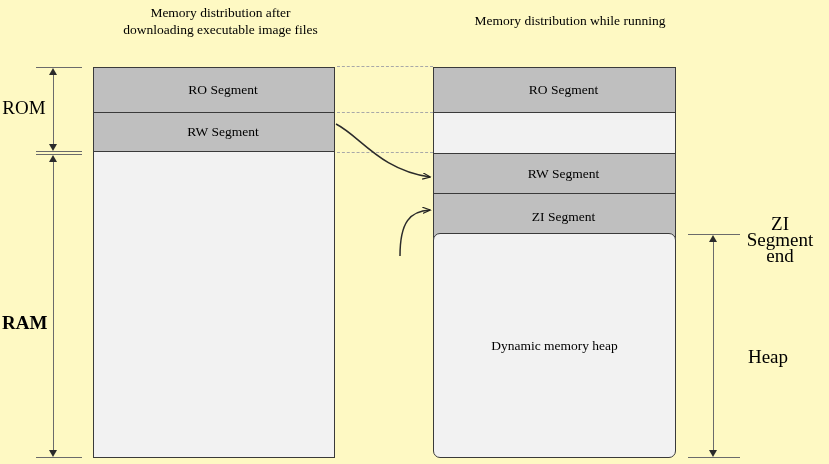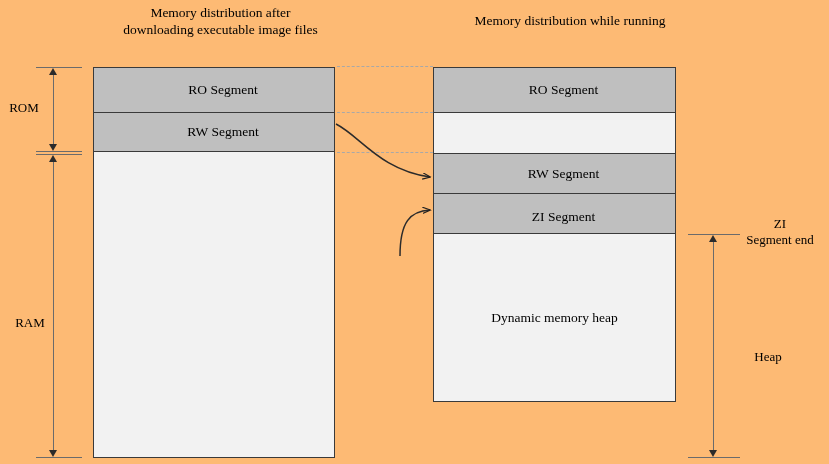--- a/index.html
+++ b/index.html
@@ -4,21 +4,21 @@
 <style>
   html, body {
     margin: 0;
     padding: 0;
     background: #ffffff;
   }
   #canvas {
     position: relative;
     width: 829px;
     height: 464px;
-    background: #fdba74;
+    background: #fef9c3;
     font-family: "Liberation Serif", "DejaVu Serif", serif;
     color: #000000;
     overflow: hidden;
   }
 
   
   .diagram-title {
     position: absolute;
     text-align: center;
     font-size: 13.5px;
@@ -70,21 +70,21 @@
     width: 0;
     height: 0;
     border-left: 4.5px solid transparent;
     border-right: 4.5px solid transparent;
   }
   .arrow-up   { border-bottom: 7px solid #2b2b2b; }
   .arrow-down { border-top: 7px solid #2b2b2b; }
 
   .bracket-label {
     position: absolute;
-    font-size: 13px;
+    font-size: 19px;
     text-align: center;
     color: #000;
     white-space: pre-line;
     line-height: 16px;
   }
 
   
   #connectors {
     position: absolute;
     left: 0; top: 0;
@@ -131,38 +131,38 @@
     </div>
 
     <div class="seg seg-gray" style="left:0; top:86px; width:243px; height:41px;">
       <span>RW Segment</span>
     </div>
 
     <div class="seg seg-gray" style="left:0; top:126px; width:243px; height:48px;">
       <span>ZI Segment</span>
     </div>
 
-    <div class="seg seg-light" style="left:0; top:166px; width:243px; height:169px;">
+    <div class="seg seg-light" style="left:0; top:166px; width:243px; height:225px;border-radius:7px;">
       <span>Dynamic memory heap</span>
     </div>
   </div>
 
   <div class="tick" style="left:36px; top:67px; width:46px;"></div>
   <div class="tick" style="left:36px; top:151px; width:46px;"></div>
   <div class="vline" style="left:53px; top:70px; height:78px;"></div>
   <div class="arrowhead arrow-up" style="left:49px; top:68px;"></div>
   <div class="arrowhead arrow-down" style="left:49px; top:144px;"></div>
   <div class="bracket-label" style="left:2px; top:100px; width:44px;">ROM</div>
 
   <div class="tick" style="left:36px; top:154px; width:46px;"></div>
   <div class="tick" style="left:36px; top:457px; width:46px;"></div>
   <div class="vline" style="left:53px; top:157px; height:297px;"></div>
   <div class="arrowhead arrow-up" style="left:49px; top:155px;"></div>
   <div class="arrowhead arrow-down" style="left:49px; top:450px;"></div>
-  <div class="bracket-label" style="left:8px; top:315px; width:44px;">RAM</div>
+  <div class="bracket-label" style="left:2px; top:315px; width:44px;font-weight:bold;">RAM</div>
 
   <div class="tick" style="left:688px; top:234px; width:52px;"></div>
   <div class="tick" style="left:688px; top:457px; width:52px;"></div>
   <div class="vline" style="left:713px; top:237px; height:217px;"></div>
   <div class="arrowhead arrow-up" style="left:709px; top:235px;"></div>
   <div class="arrowhead arrow-down" style="left:709px; top:450px;"></div>
 
   <div class="bracket-label" style="left:733px; top:216px; width:94px;">ZI
 Segment end</div>
 

